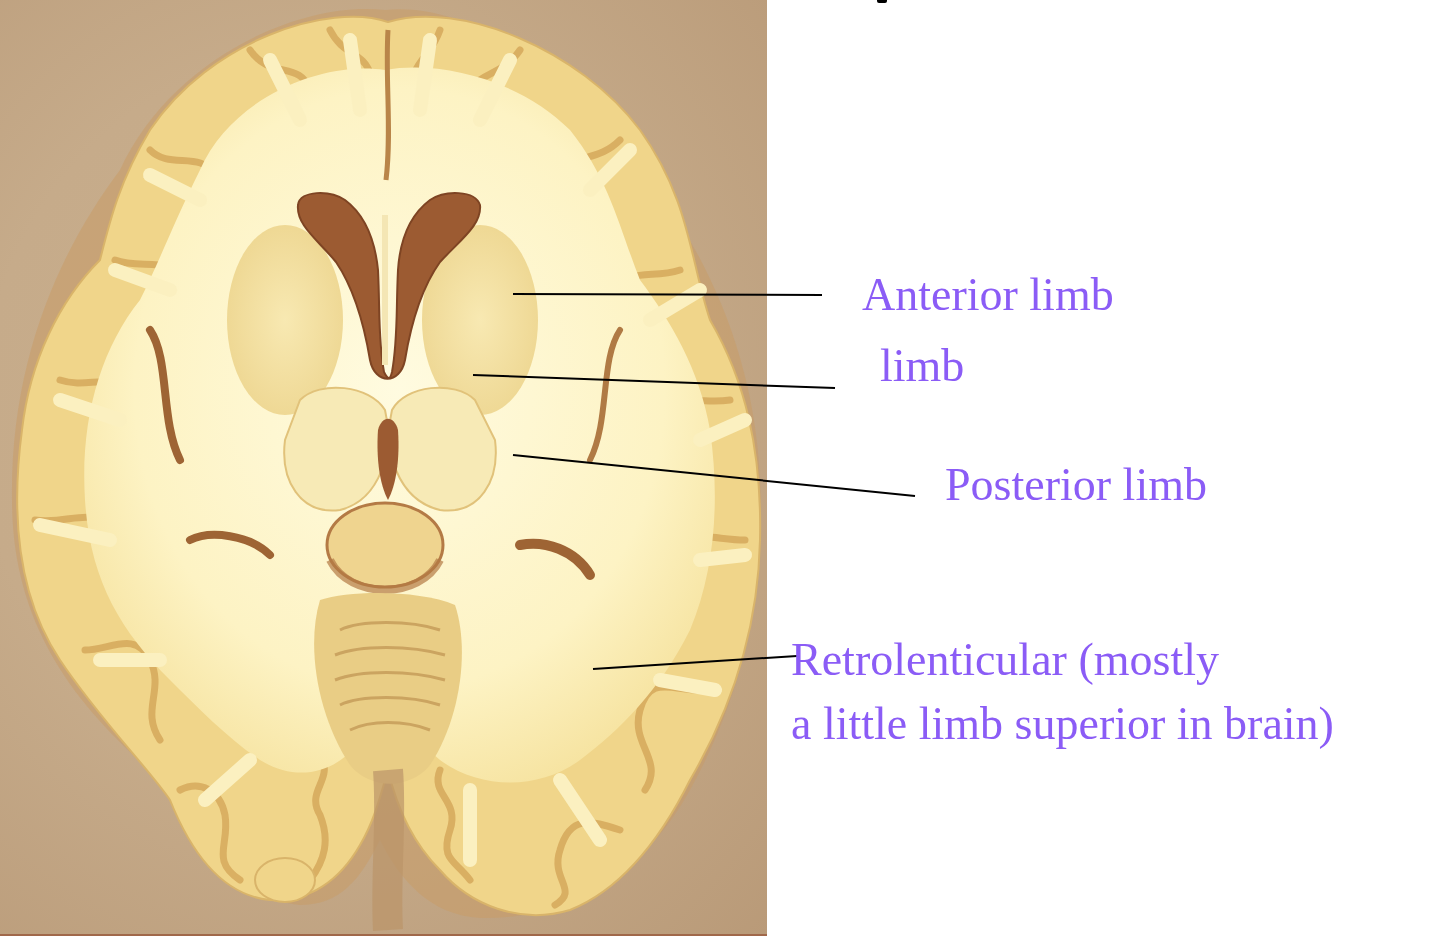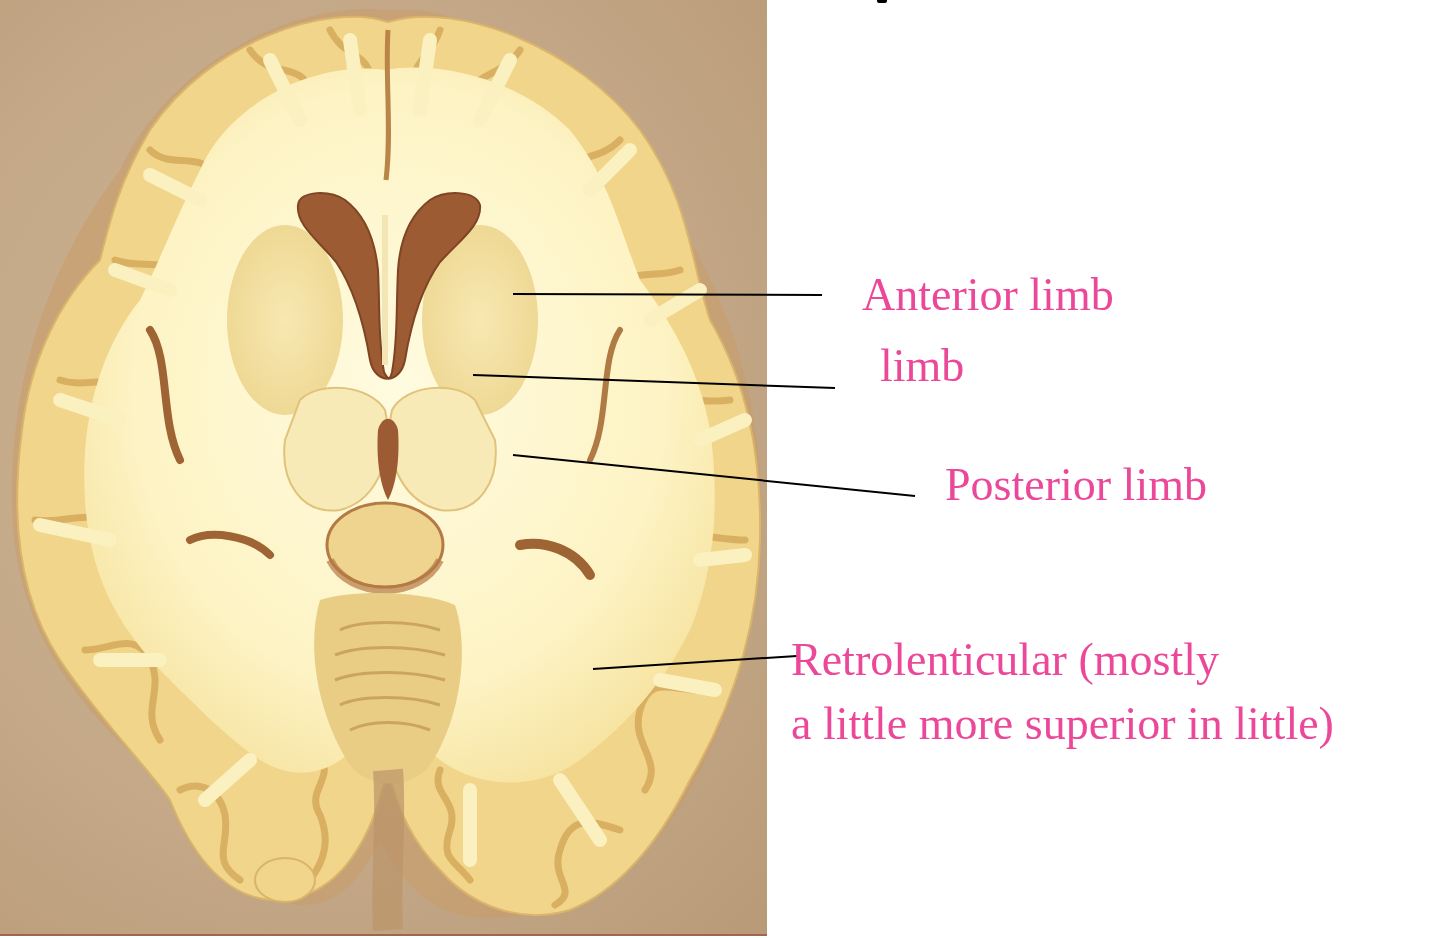--- a/index.html
+++ b/index.html
@@ -17,21 +17,21 @@
     .photo-bottom-edge {
       position: absolute; left: 0; top: 934px; width: 767px; height: 3px; background: #a0684a;
     }
     .photo svg { position: absolute; left: 0; top: 0; }
     .title-fragment {
       position: absolute; left: 877px; top: -4px; width: 10px; height: 7px;
       background: #000; border-radius: 2px;
     }
     .leaders { position: absolute; left: 0; top: 0; pointer-events: none; }
     .label {
-      position: absolute; color: #ec4899; font-size: 46px; line-height: 1;
+      position: absolute; color: #8b5cf6; font-size: 46px; line-height: 1;
       white-space: nowrap; letter-spacing: 0px;
     }
   </style>
 </head>
 <body>
 
 <div class="slide">
 
   <div class="title-fragment"></div>
 
@@ -137,15 +137,15 @@
     <line x1="513" y1="294" x2="822" y2="295" stroke="#000" stroke-width="2"></line>
     <line x1="473" y1="375" x2="835" y2="388" stroke="#000" stroke-width="2"></line>
     <line x1="513" y1="455" x2="915" y2="496" stroke="#000" stroke-width="2"></line>
     <line x1="593" y1="669" x2="797" y2="656" stroke="#000" stroke-width="2"></line>
   </svg>
 
   <div class="label" style="left:862px; top:272px;">Anterior limb</div>
   <div class="label" style="left:880px; top:343px;">limb</div>
   <div class="label" style="left:791px; top:637px;">Retrolenticular (mostly</div>
   <div class="label" style="left:945px; top:462px;">Posterior limb</div>
-  <div class="label" style="left:791px; top:701px;">a little more superior in little)</div>
+  <div class="label" style="left:791px; top:701px;">a little limb superior in brain)</div>
 
 </div>
 
 </body></html>

